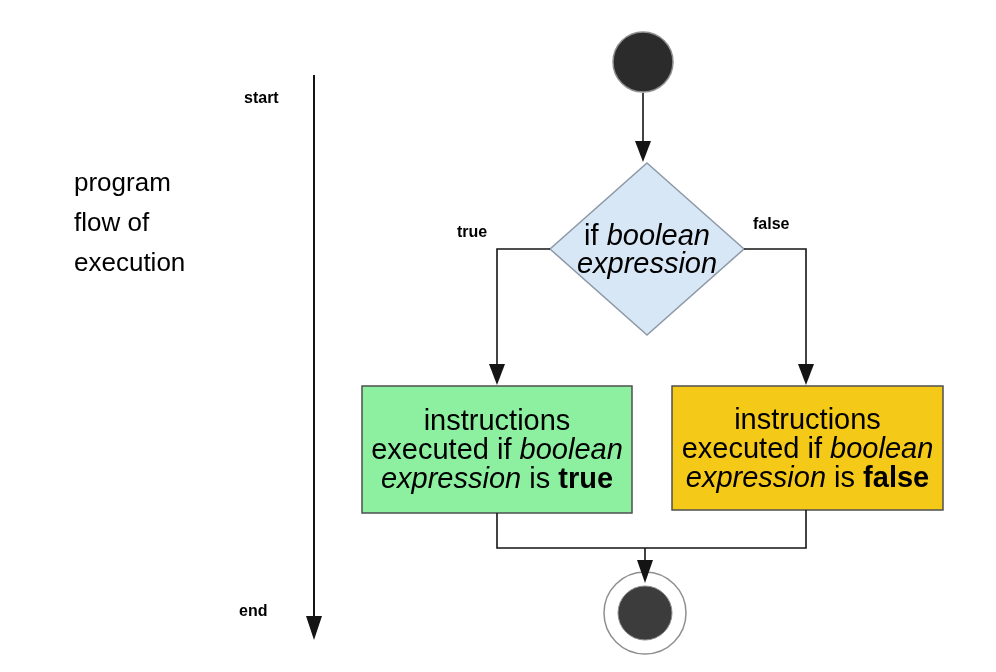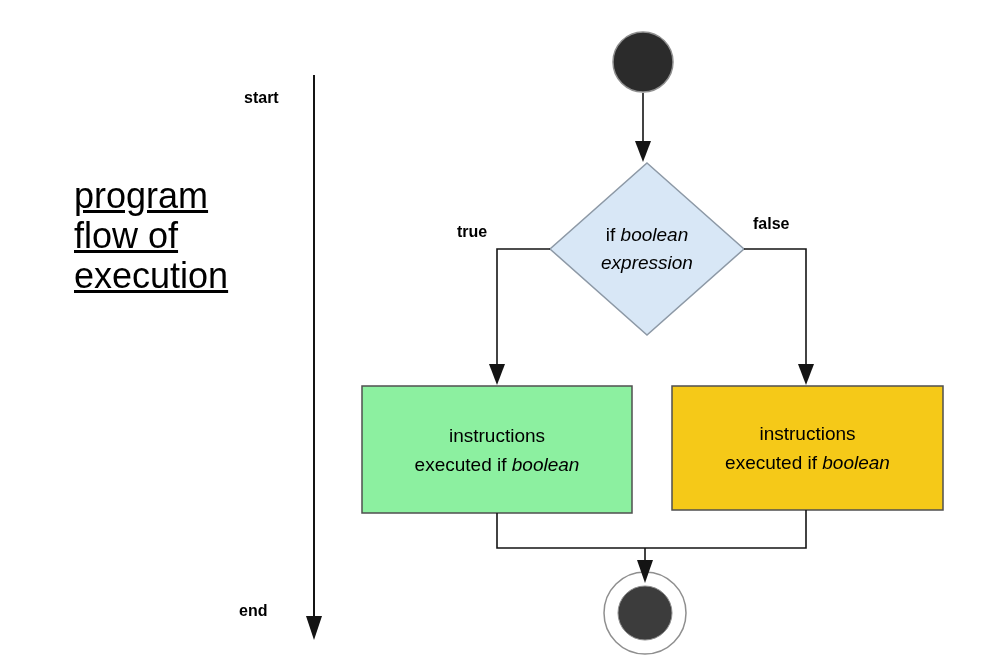--- a/index.html
+++ b/index.html
@@ -21,37 +21,36 @@
   .start-node    { fill: var(--start_node_fill); stroke: var(--node_stroke); stroke-width: 1.5; }
   .decision-shape{ fill: var(--decision_fill); stroke: var(--decision_stroke); stroke-width: 1.5; }
   .true-rect     { fill: var(--true_box_fill);  stroke: var(--box_stroke); stroke-width: 1.5; }
   .false-rect    { fill: var(--false_box_fill); stroke: var(--box_stroke); stroke-width: 1.5; }
   .end-outer     { fill: #ffffff; stroke: var(--node_stroke); stroke-width: 1.5; }
   .end-inner     { fill: var(--end_node_fill); stroke: var(--node_stroke); stroke-width: 1; }
 
   
   .label { position: absolute; white-space: nowrap; }
   .side-label {
-    left: 74px; top: 176px;
-    font-size: 36px; line-height: 40px;
+    left: 74px; top: 162px;
+    font-size: 26px; line-height: 40px;
     white-space: pre-line;
-    text-decoration: underline;
   }
   .edge-label { font-size: 16px; font-weight: bold; line-height: 22px; }
   .start-label { left: 244px; top: 87px;  }
   .end-label   { left: 239px; top: 600px; }
   .true-label  { left: 457px; top: 221px; }
   .false-label { left: 753px; top: 213px; }
 
   .node-text {
     position: absolute;
     display: flex; flex-direction: column;
     align-items: center; justify-content: center;
     text-align: center;
-    font-size: 19px; line-height: 29px;
+    font-size: 29px; line-height: 29px;
   }
   .decision-text { left: 551px; top: 165px; width: 192px; height: 168px; line-height: 28px; }
   .true-box-text  { left: 362px; top: 386px; width: 270px; height: 127px; }
   .false-box-text { left: 672px; top: 386px; width: 271px; height: 124px; }
   .ital { font-style: italic; }
   .bold { font-weight: bold; }
 </style>
 </head>
 <body>
 
@@ -98,20 +97,22 @@
   <div class="label edge-label false-label">false</div>
 
   <div class="node-text decision-text">
     <div><span>if </span><span class="ital">boolean</span></div>
     <div class="ital">expression</div>
   </div>
 
   <div class="node-text true-box-text">
     <div>instructions</div>
     <div><span>executed if </span><span class="ital">boolean</span></div>
+    <div><span class="ital">expression</span><span> is </span><span class="bold">true</span></div>
   </div>
 
   <div class="node-text false-box-text">
     <div>instructions</div>
     <div><span>executed if </span><span class="ital">boolean</span></div>
+    <div><span class="ital">expression</span><span> is </span><span class="bold">false</span></div>
   </div>
 
 </div>
 
 </body></html>

